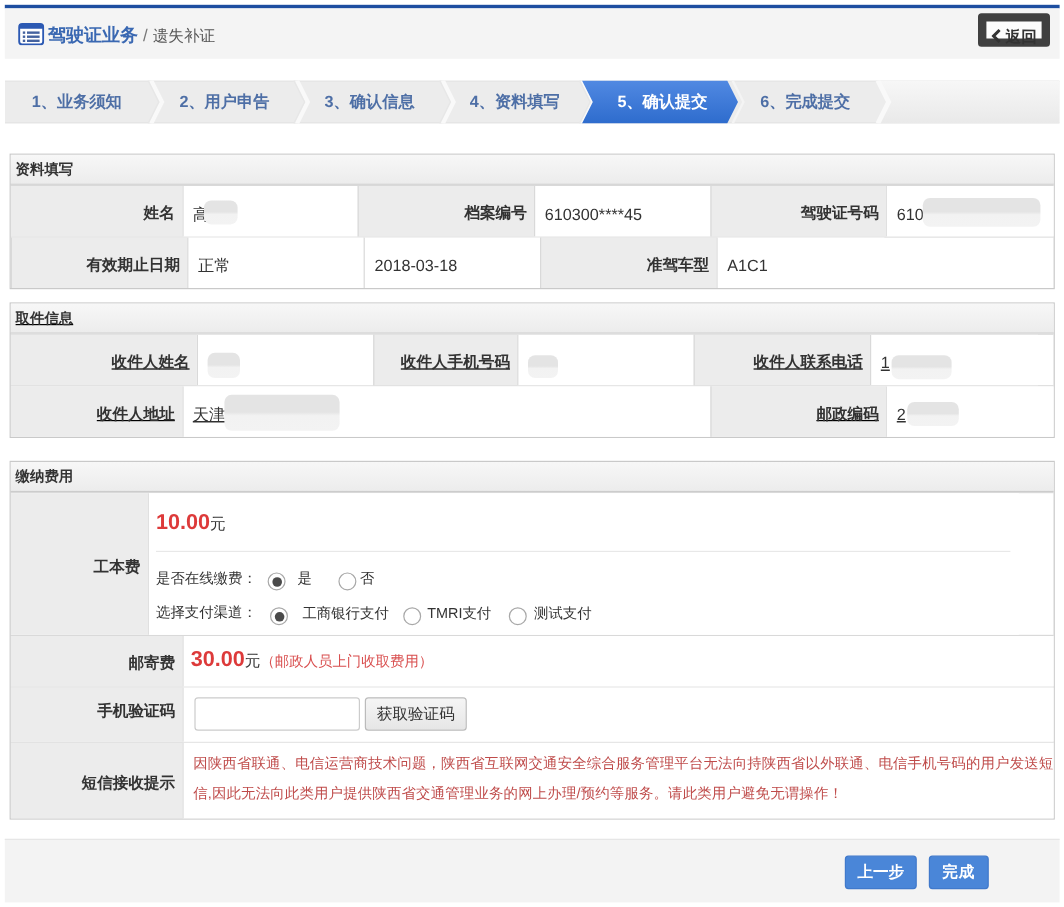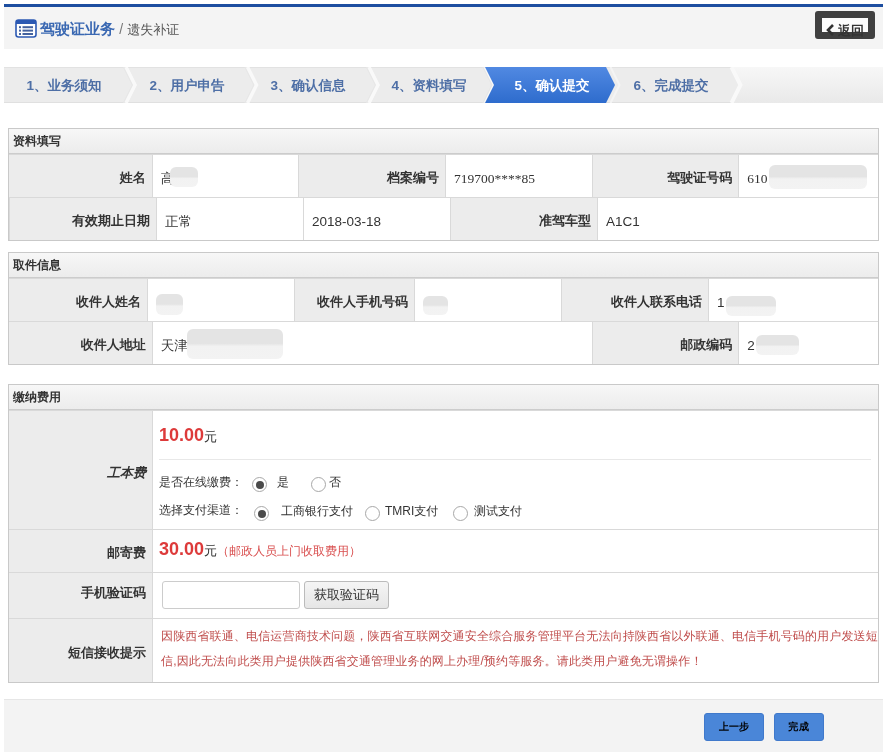--- a/index.html
+++ b/index.html
@@ -16,29 +16,29 @@
 .tbl { left:8px; width:871px; background:#fff; border:1px solid #c9c9c9; }
 .thead { height:25px; background:linear-gradient(180deg,#f7f7f7,#ececec); border-bottom:1px solid #ccc; font-size:12px; font-weight:bold; color:#333; line-height:24px; padding-left:4px; }
 .trow { display:flex; border-top:1px solid #d9d9d9; }
 .trow:first-of-type { border-top:none; }
 .tc { position:relative; }
 .lbl { background:#ececec; font-size:13px; font-weight:bold; color:#333; text-align:right; padding-right:6px; padding-top:2px; }
 .val { background:#fff; font-size:13.5px; color:#333; padding-left:8px; padding-top:3px; }
 .bl { border-left:1px solid #d9d9d9; }
 .rd { position:absolute; background:linear-gradient(180deg,#e4e4e4 0%,#e4e4e4 48%,#f2f2f2 58%,#f3f3f3 100%); border-radius:6px; }
 #t1 { top:128px; }
-#t2 { top:252px; }
+#t2 { top:252px;text-decoration:underline; }
 #t3 { top:384px; }
 .amount { font-size:18px; font-weight:bold; color:#dd3a3a; }
 .yuan { font-size:13px; color:#333; font-weight:normal; }
 .radio { display:inline-block; width:15px; height:15px; border:1px solid #a8a8a8; border-radius:50%; background:#fff; vertical-align:-2px; position:relative; }
 .radio.abs { position:absolute; }
 .radio.on:after { content:""; position:absolute; left:2.5px; top:2.5px; width:8px; height:8px; border-radius:50%; background:#4a4a4a; }
 #footer { left:4px; top:699px; width:879px; height:53px; background:#f3f3f3; border-top:1px solid #e6e6e6; }
-.bbtn { position:absolute; top:13px; height:28px; background:#4a86d8; border:1px solid #4079cb; border-radius:3px; color:#000000; font-size:10px; font-weight:bold; text-align:center; line-height:26px; }
+.bbtn { position:absolute; top:13px; height:28px; background:#4a86d8; border:1px solid #4079cb; border-radius:3px; color:#ffffff; font-size:13px; font-weight:bold; text-align:center; line-height:26px; }
 </style>
 </head>
 <body>
 <div id="topbar" class="abs"></div>
 
 <div id="header" class="abs">
   <svg id="hicon" class="abs" width="22" height="19" viewBox="0 0 22 19">
     <rect x="1" y="1" width="20" height="17" rx="2.5" fill="#fff" stroke="#2c59b3" stroke-width="1.6"></rect>
     <path d="M1 3.5 A2.5 2.5 0 0 1 3.5 1 L18.5 1 A2.5 2.5 0 0 1 21 3.5 L21 5 L1 5 Z" fill="#2c59b3"></path>
     <g fill="#44629f">
@@ -90,41 +90,41 @@
     <text x="183" y="22.5">2、用户申告</text>
     <text x="304" y="22.5">3、确认信息</text>
     <text x="425" y="22.5">4、资料填写</text>
     <text x="548" y="22.5" fill="#fff">5、确认提交</text>
     <text x="667" y="22.5">6、完成提交</text>
   </g>
 </svg>
 
 <div id="t1" class="tbl abs">
   <div class="thead">资料填写</div>
-  <div class="trow" style="height:43px; line-height:42px;font-family:Liberation Serif, serif;">
+  <div class="trow" style="height:43px; line-height:42px;">
     <div class="tc lbl" style="width:143px;">姓名</div>
     <div class="tc val bl" style="width:147px;">高<div class="rd" style="left:17px;top:12px;width:28px;height:20px;"></div></div>
     <div class="tc lbl bl" style="width:147px;">档案编号</div>
-    <div class="tc val bl" style="width:147px;">719700****85</div>
+    <div class="tc val bl" style="width:147px;">610300****45</div>
     <div class="tc lbl bl" style="width:147px;">驾驶证号码</div>
     <div class="tc val bl" style="width:140px;">610<div class="rd" style="left:30px;top:10px;width:98px;height:24px;"></div></div>
   </div>
   <div class="trow" style="height:43px; line-height:42px;">
     <div class="tc lbl bl" style="width:147px;">有效期止日期</div>
     <div class="tc val bl" style="width:147px;">正常</div>
     <div class="tc val bl" style="width:147px;">2018-03-18</div>
     <div class="tc lbl bl" style="width:147px;">准驾车型</div>
     <div class="tc val bl" style="width:140px;">A1C1</div>
   </div>
 </div>
 
 <div id="t2" class="tbl abs">
   <div class="thead">取件信息</div>
   <div class="trow" style="height:42.5px; line-height:42px;">
-    <div class="tc lbl" style="width:138px;">收件人姓名</div>
+    <div class="tc lbl" style="width:155px;">收件人姓名</div>
     <div class="tc val bl" style="width:147px;">
         <div class="rd" style="left:8px;top:15px;width:27px;height:21px;"></div>
       </div>
     <div class="tc lbl bl" style="width:120px;">收件人手机号码</div>
     <div class="tc val bl" style="width:147px;">
         <div class="rd" style="left:8px;top:17px;width:25px;height:19px;"></div>
       </div>
     <div class="tc lbl bl" style="width:147px;">收件人联系电话</div>
     <div class="tc val bl" style="width:140px;">1<div class="rd" style="left:17px;top:17px;width:50px;height:20px;"></div></div>
   </div>
@@ -132,21 +132,21 @@
     <div class="tc lbl" style="width:143px;">收件人地址</div>
     <div class="tc val bl" style="width:441px;">天津<div class="rd" style="left:34px;top:7px;width:96px;height:30px;"></div></div>
     <div class="tc lbl bl" style="width:147px;">邮政编码</div>
     <div class="tc val bl" style="width:140px;">2<div class="rd" style="left:17px;top:13px;width:43px;height:20px;"></div></div>
   </div>
 </div>
 
 <div id="t3" class="tbl abs">
   <div class="thead">缴纳费用</div>
   <div class="trow" style="height:119px;">
-    <div class="tc lbl" style="width:143px; line-height:119px;font-style:italic;">工本费</div>
+    <div class="tc lbl" style="width:114px; line-height:119px;">工本费</div>
     <div class="tc val bl" style="width:726px;">
       <div class="abs" style="left:6px; top:14px;"><span class="amount">10.00</span><span class="yuan">元</span></div>
       <div class="abs" style="left:6px; top:48px; width:712px; height:1px; background:#e8e8e8;"></div>
       <div class="abs" style="left:6px; top:63px; font-size:12px; color:#333;">是否在线缴费：</div>
         <span class="radio on abs" style="left:99px; top:66px;"></span>
         <div class="abs" style="left:124px; top:63px; font-size:12px; color:#333;">是</div>
         <span class="radio abs" style="left:158px; top:66px;"></span>
         <div class="abs" style="left:176px; top:63px; font-size:12px; color:#333;">否</div>
       <div class="abs" style="left:6px; top:91px; font-size:12px; color:#333;">选择支付渠道：</div>
         <span class="radio on abs" style="left:101px; top:95px;"></span>

